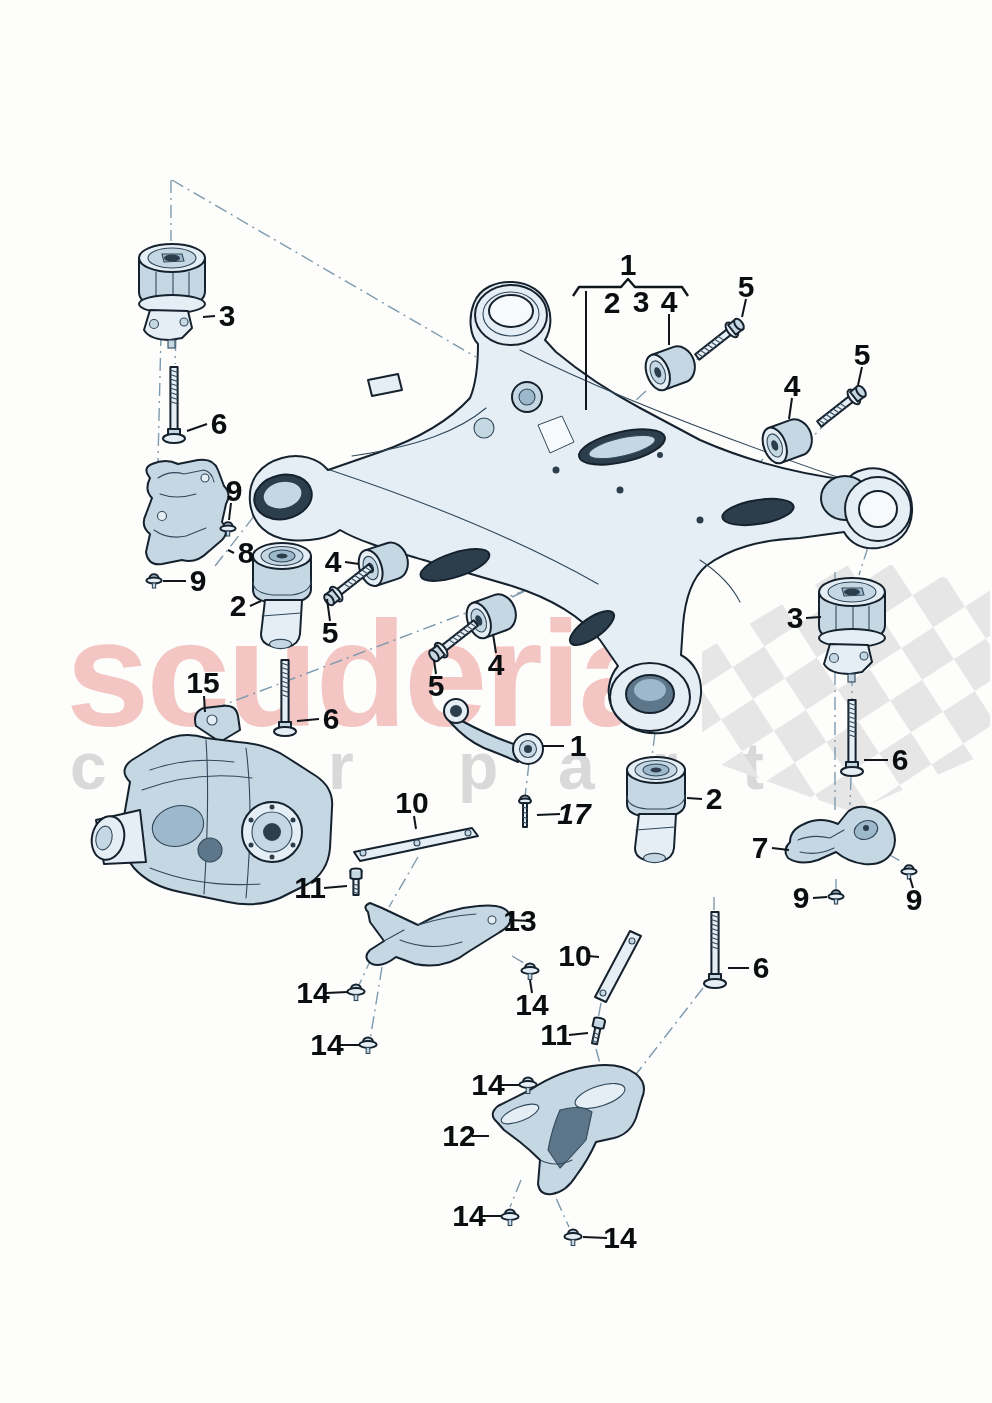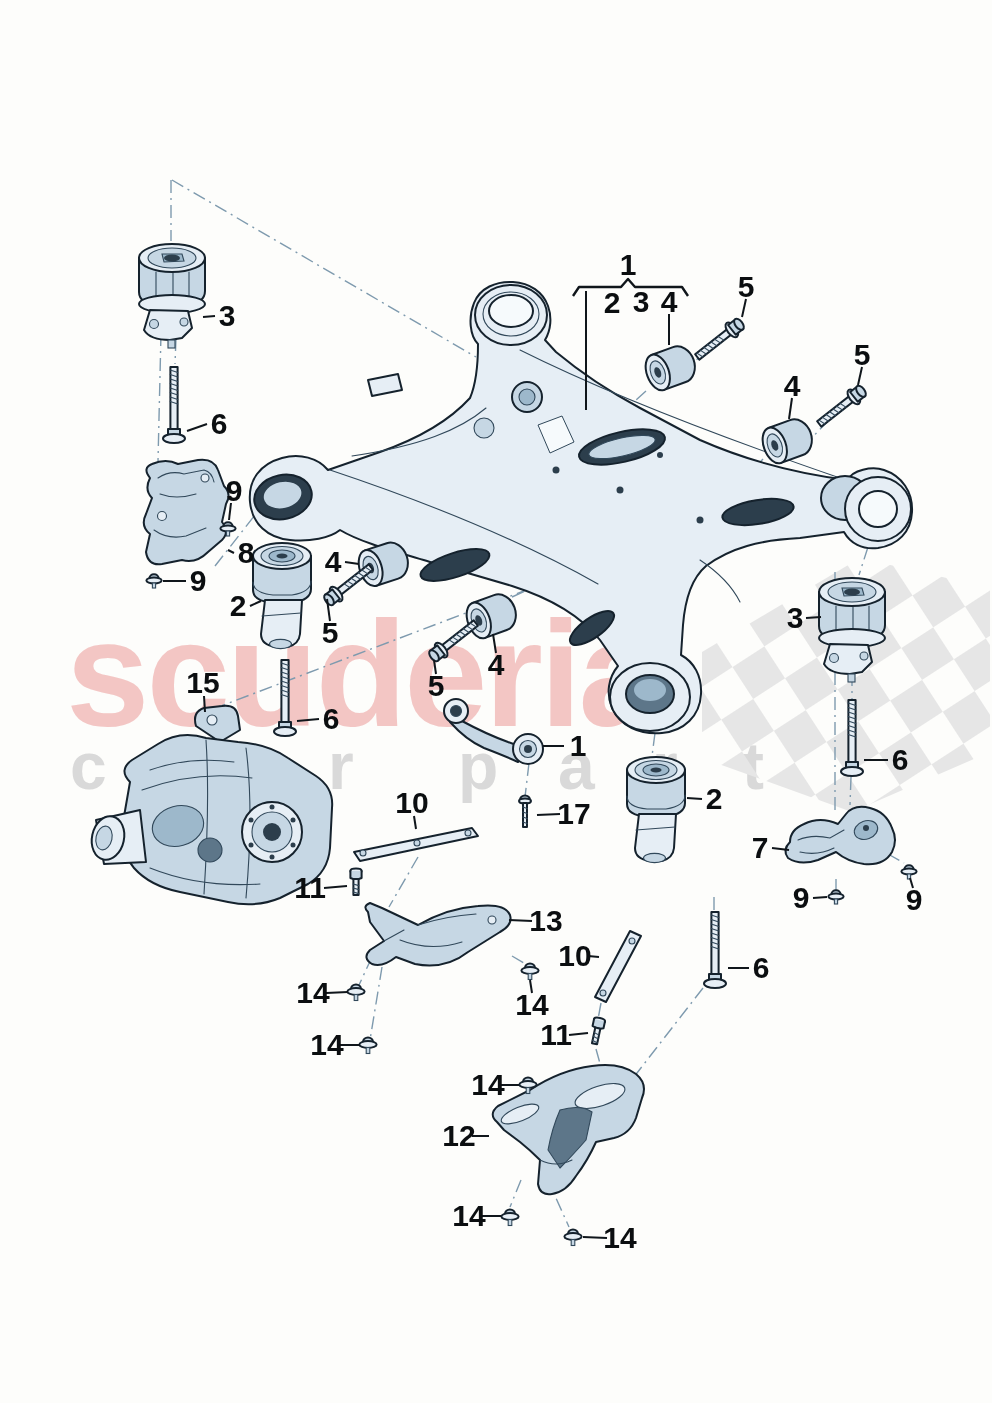--- a/index.html
+++ b/index.html
@@ -416,32 +416,32 @@
       <div class="callout" style="left: 234px; top: 491px;">9</div>
       <div class="callout" style="left: 246px; top: 553px;">8</div>
       <div class="callout" style="left: 198px; top: 581px;">9</div>
       <div class="callout" style="left: 238px; top: 606px;">2</div>
       <div class="callout" style="left: 333px; top: 562px;">4</div>
       <div class="callout" style="left: 330px; top: 633px;">5</div>
       <div class="callout" style="left: 496px; top: 665px;">4</div>
       <div class="callout" style="left: 436px; top: 686px;">5</div>
       <div class="callout" style="left: 203px; top: 683px;">15</div>
       <div class="callout" style="left: 578px; top: 746px;">1</div>
-      <div class="callout" style="left: 574px; top: 814px;">17</div>
+      <div class="callout" style="left: 574px; top: 814px; font-style: italic;">17</div>
       <div class="callout" style="left: 714px; top: 799px;">2</div>
       <div class="callout" style="left: 412px; top: 803px;">10</div>
       <div class="callout" style="left: 310px; top: 888px;">11</div>
       <div class="callout" style="left: 331px; top: 719px;">6</div>
       <div class="callout" style="left: 900px; top: 760px;">6</div>
       <div class="callout" style="left: 795px; top: 618px;">3</div>
       <div class="callout" style="left: 760px; top: 848px;">7</div>
       <div class="callout" style="left: 801px; top: 898px;">9</div>
       <div class="callout" style="left: 914px; top: 900px;">9</div>
       <div class="callout" style="left: 761px; top: 968px;">6</div>
-      <div class="callout" style="left: 546px; top: 921px;">13</div>
+      <div class="callout" style="left: 520px; top: 921px;">13</div>
       <div class="callout" style="left: 575px; top: 956px;">10</div>
       <div class="callout" style="left: 556px; top: 1035px;">11</div>
       <div class="callout" style="left: 313px; top: 993px;">14</div>
       <div class="callout" style="left: 327px; top: 1045px;">14</div>
       <div class="callout" style="left: 532px; top: 1005px;">14</div>
       <div class="callout" style="left: 488px; top: 1085px;">14</div>
       <div class="callout" style="left: 469px; top: 1216px;">14</div>
       <div class="callout" style="left: 620px; top: 1238px;">14</div>
       <div class="callout" style="left: 459px; top: 1136px; text-align: center;">12</div>
     </div>

